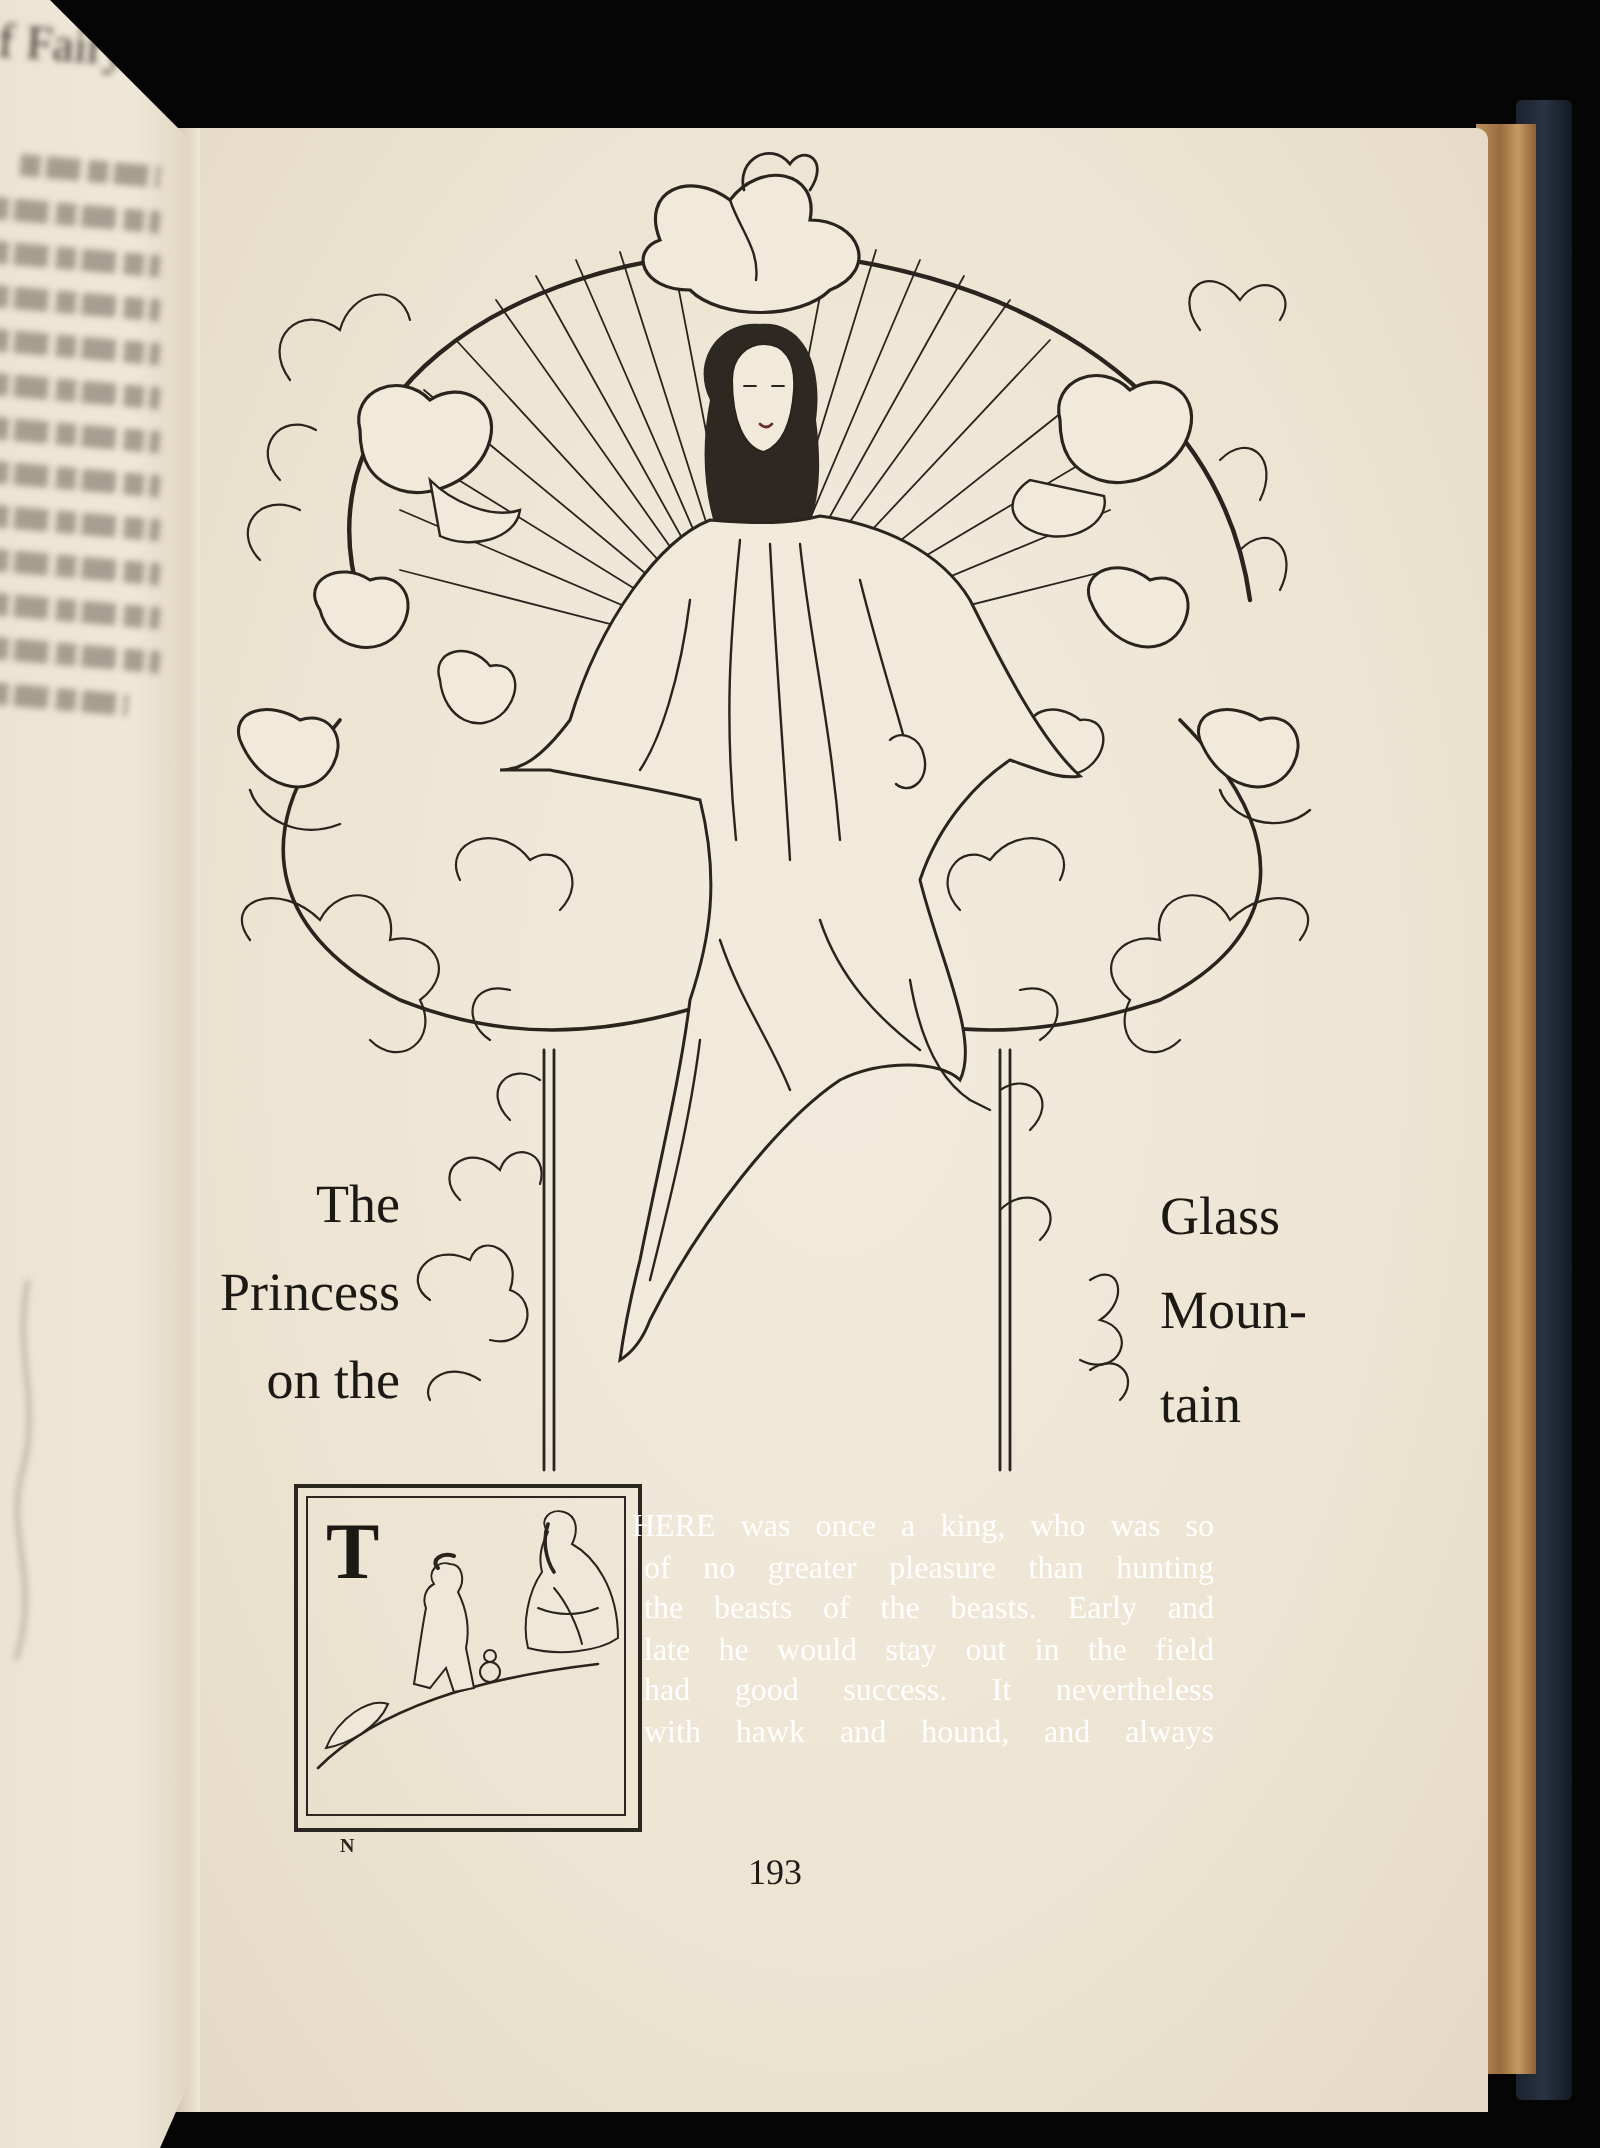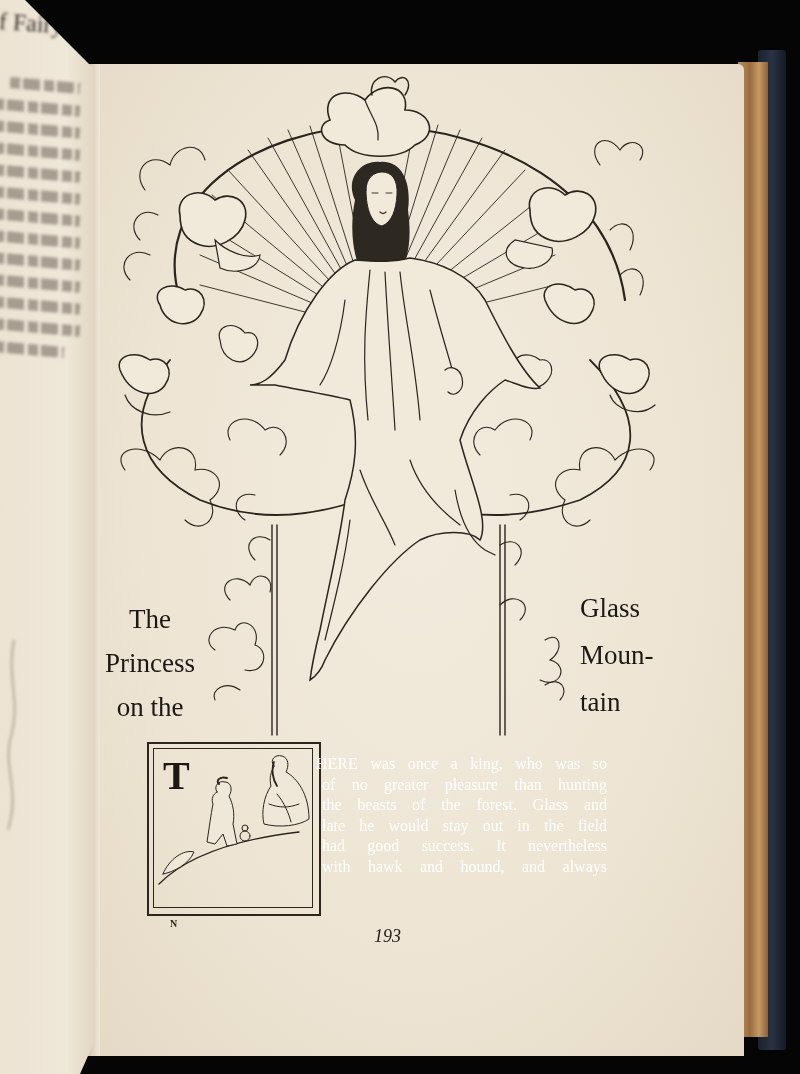--- a/index.html
+++ b/index.html
@@ -9,30 +9,30 @@
   #left-page { left:0; top:0; width:95px; height:1074px; background:linear-gradient(90deg,#ece3d3 0%,#efe7d8 70%,#e2d6c2 100%); clip-path:polygon(0 0, 25px 0, 95px 70px, 95px 1040px, 80px 1074px, 0 1074px); }
   #left-page .blur { filter:blur(1.6px); color:#3a332b; }
   #left-header { left:0; top:8px; font-size:24px; transform:rotate(4deg); transform-origin:left top; white-space:nowrap; }
   .lline { position:absolute; left:-6px; height:11px; width:86px; background:repeating-linear-gradient(90deg,#6b6256 0 10px,transparent 10px 13px,#6b6256 13px 30px,transparent 30px 34px); opacity:.55; transform:rotate(5deg); }
   
   #book-edge { left:738px; top:62px; width:30px; height:975px; background:linear-gradient(90deg,#b9905d,#9a6b3e 40%,#c49a64 70%,#8d6036); }
   #cover { left:758px; top:50px; width:28px; height:1000px; background:linear-gradient(90deg,#1b2230,#2a3344 50%,#141a25); border-radius:3px; }
   #right-page { left:92px; top:64px; width:652px; height:992px; background:radial-gradient(ellipse at 50% 45%,#f2ebdd 0%,#ede4d3 60%,#e4d9c5 100%); border-top-right-radius:6px; }
   #gutter { left:86px; top:64px; width:14px; height:992px; background:linear-gradient(90deg,#cfc1aa,#efe7d8); }
   .title { color:#1c1814; font-size:27px; line-height:44px; }
-  #title-left { left:100px; top:597px; text-align:center; width:100px;font-family:Liberation Serif, serif; }
+  #title-left { left:100px; top:580px; text-align:right; width:100px;font-family:Liberation Serif, serif; }
   #title-right { left:580px; top:585px; width:80px; line-height:47px; }
   #dropcap-box { left:147px; top:742px; width:170px; height:170px; border:2px solid #2b2620; }
   #dropcap-inner { left:4px; top:4px; width:158px; height:158px; border:1px solid #2b2620; }
   #dropcap-letter { left:14px; top:8px; font-size:40px; font-weight:bold; color:#1c1814; }
   #body-text { left:322px; top:754px; width:285px; font-size:16px; line-height:20.6px; color:#ffffff; }
   #body-text p { margin:0; text-align:justify; text-align-last:justify; }
   #body-text p.first { text-indent:-6px; }
   #signature { left:170px; top:918px; font-size:10px; font-weight:bold; color:#2b2620; }
-  #page-number { left:374px; top:926px; font-size:18px; color:#1f1b17;font-style:italic; }
+  #page-number { left:374px; top:926px; font-size:18px; color:#1f1b17; }
   svg { position:absolute; overflow:visible; }
 </style>
 </head>
 <body>
 
 <div class="abs" id="cover"></div>
 <div class="abs" id="book-edge"></div>
 <div class="abs" id="right-page"></div>
 <div class="abs" id="gutter"></div>
 
@@ -201,20 +201,20 @@
       <path d="M125 18 C122 26, 124 36, 128 42" stroke-width="1.8"></path>
       <path d="M120 60 C130 64, 140 64, 150 60"></path>
       <path d="M128 50 C135 58, 140 70, 142 78"></path>
     </g>
   </svg>
 </div>
 
 <div class="abs" id="body-text">
   <p class="first">HERE was once a king, who was so</p>
   <p>of no greater pleasure than hunting</p>
-  <p>the beasts of the forest.  Glass and</p>
+  <p>the beasts of the beasts.  Early and</p>
   <p>late he would stay out in the field</p>
   <p>had good success.  It nevertheless</p>
   <p>with hawk and hound, and always</p>
 </div>
 
 <div class="abs" id="signature">N</div>
 <div class="abs" id="page-number">193</div>
 
 </body></html>

